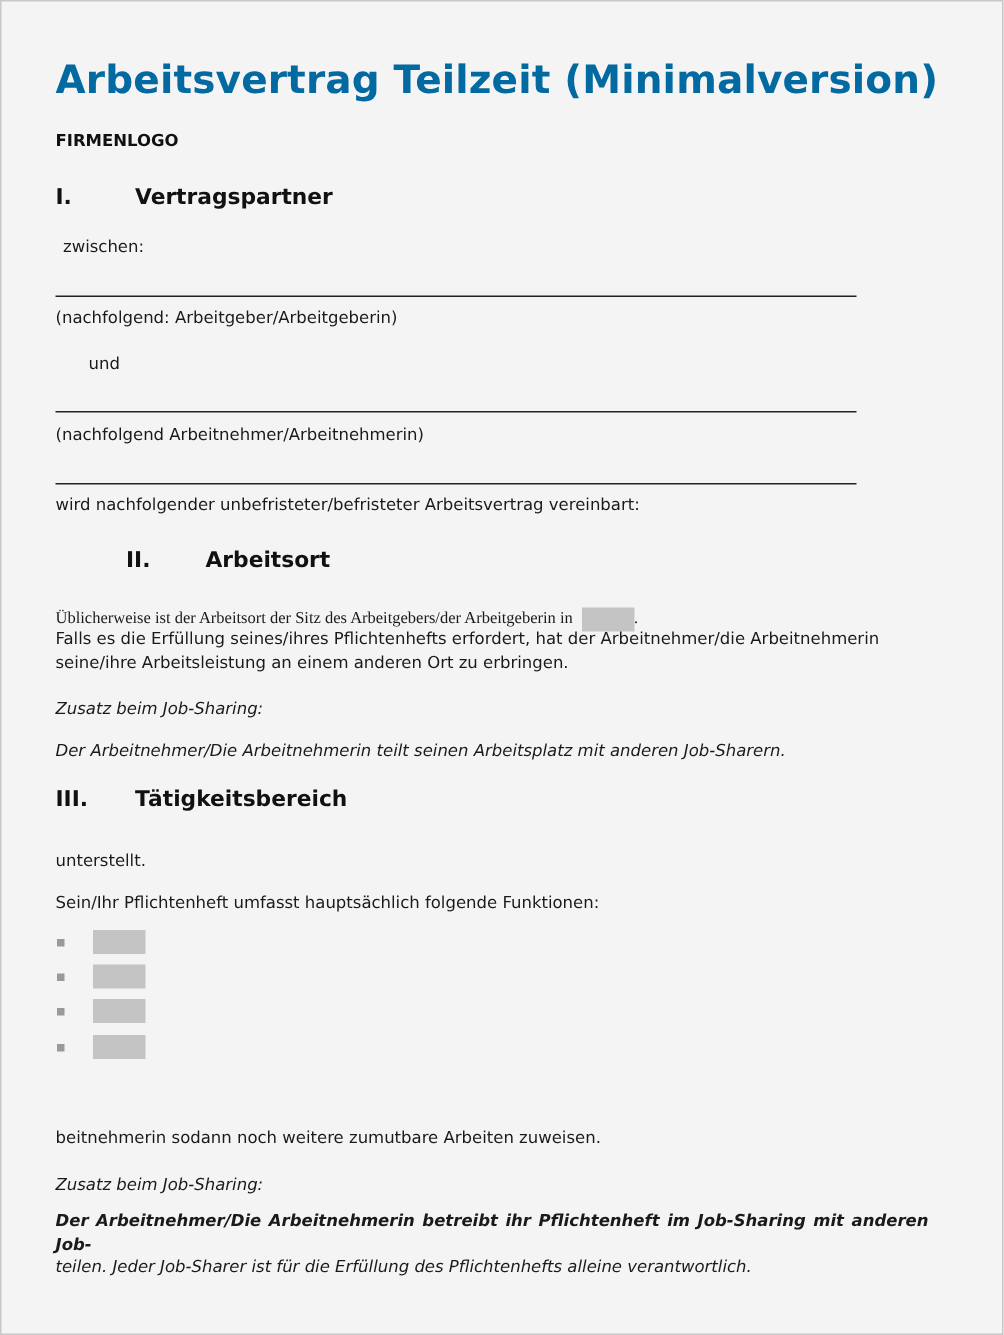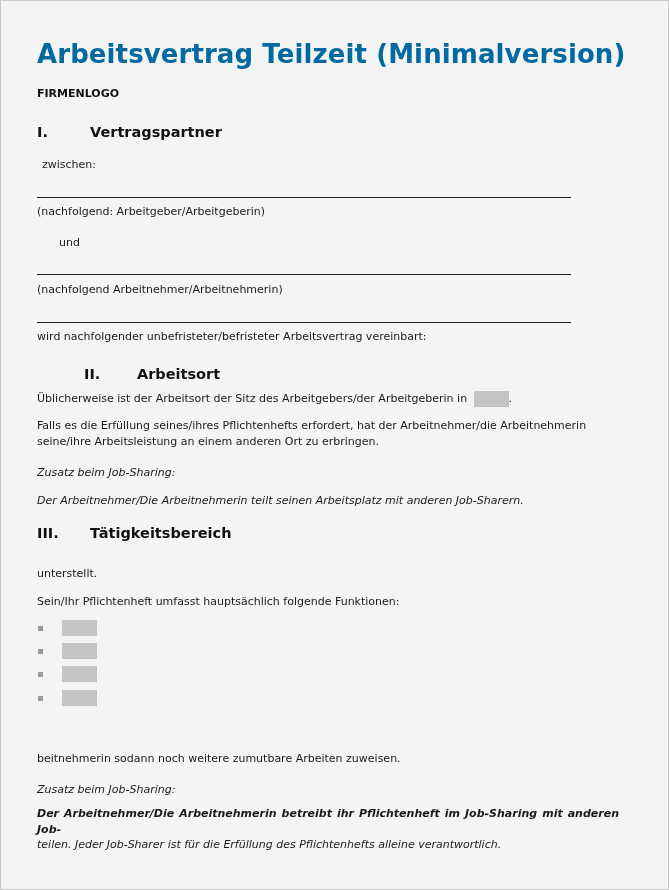--- a/index.html
+++ b/index.html
@@ -59,21 +59,21 @@
   <div class="abs p" style="left:36px; top:235px;margin-left:22px;">und</div>
   <div class="line" style="top:273px;"></div>
   <div class="abs p" style="left:36px; top:282px;">(nachfolgend Arbeitnehmer/Arbeitnehmerin)</div>
   <div class="line" style="top:321px;"></div>
   <div class="abs p" style="left:36px; top:329px;">wird nachfolgender unbefristeter/befristeter Arbeitsvertrag vereinbart:</div>
 
   <div class="abs h" style="left:36px; top:365px; width:300px; height:20px;margin-left:47px;">
     <span class="num">II.</span>
     <span class="txt">Arbeitsort</span>
   </div>
-  <div class="abs p" style="left:36px; top:390px;">
+  <div class="abs p" style="left:36px; top:404px;font-family:Liberation Serif, serif;">
     <span>Üblicherweise ist der Arbeitsort der Sitz des Arbeitgebers/der Arbeitgeberin in</span>
     <span class="blank" style="width:35px; height:16px; margin-left:3px;"></span><span>.</span>
   </div>
   <div class="abs p" style="left:36px; top:434px;">seine/ihre Arbeitsleistung an einem anderen Ort zu erbringen.</div>
   <div class="abs p" style="left:36px; top:418px;">Falls es die Erfüllung seines/ihres Pflichtenhefts erfordert, hat der Arbeitnehmer/die Arbeitnehmerin</div>
   <div class="abs p it" style="left:36px; top:465px;">Zusatz beim Job-Sharing:</div>
   <div class="abs p it" style="left:36px; top:493px;">Der Arbeitnehmer/Die Arbeitnehmerin teilt seinen Arbeitsplatz mit anderen Job-Sharern.</div>
 
   <div class="abs h" style="left:36px; top:524px; width:300px; height:20px;">
     <span class="num">III.</span>

